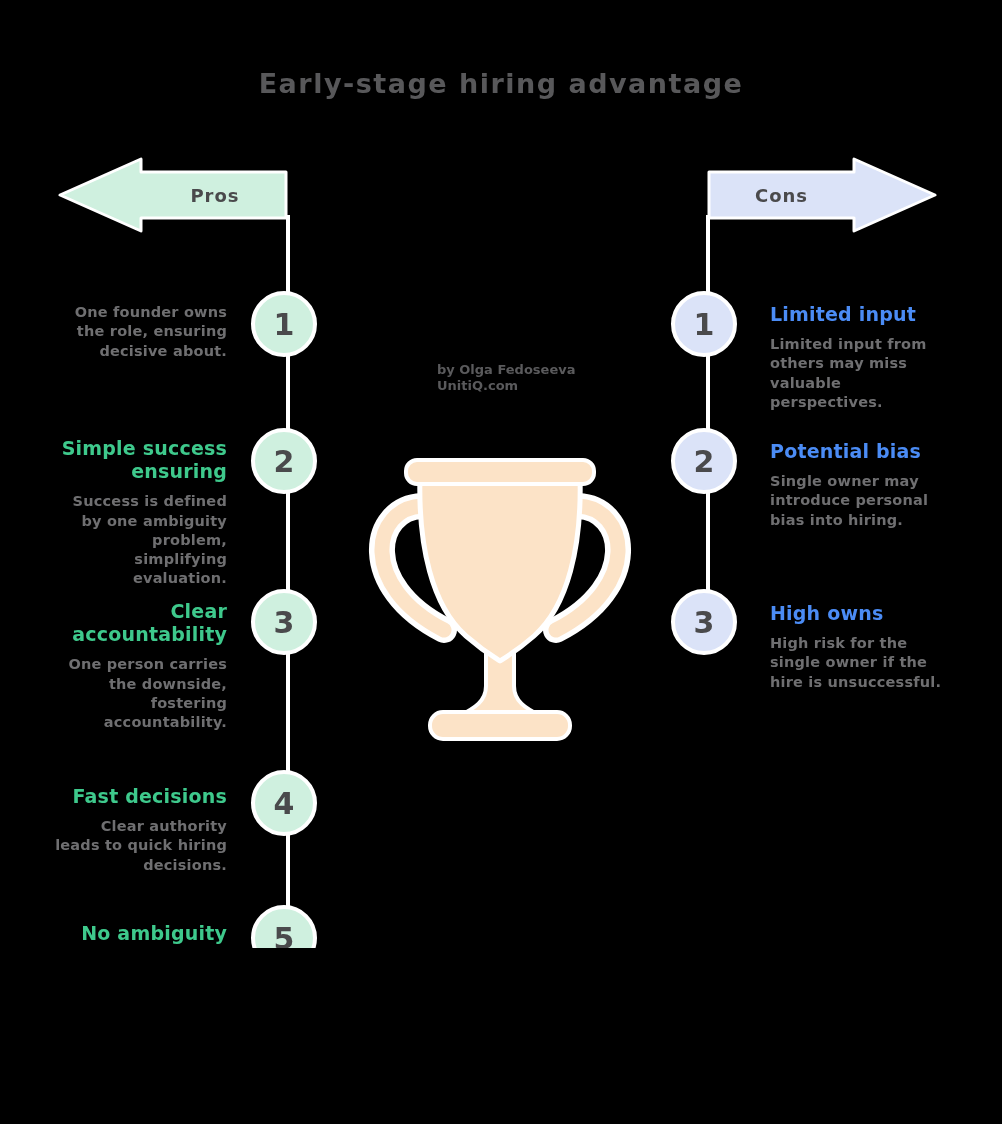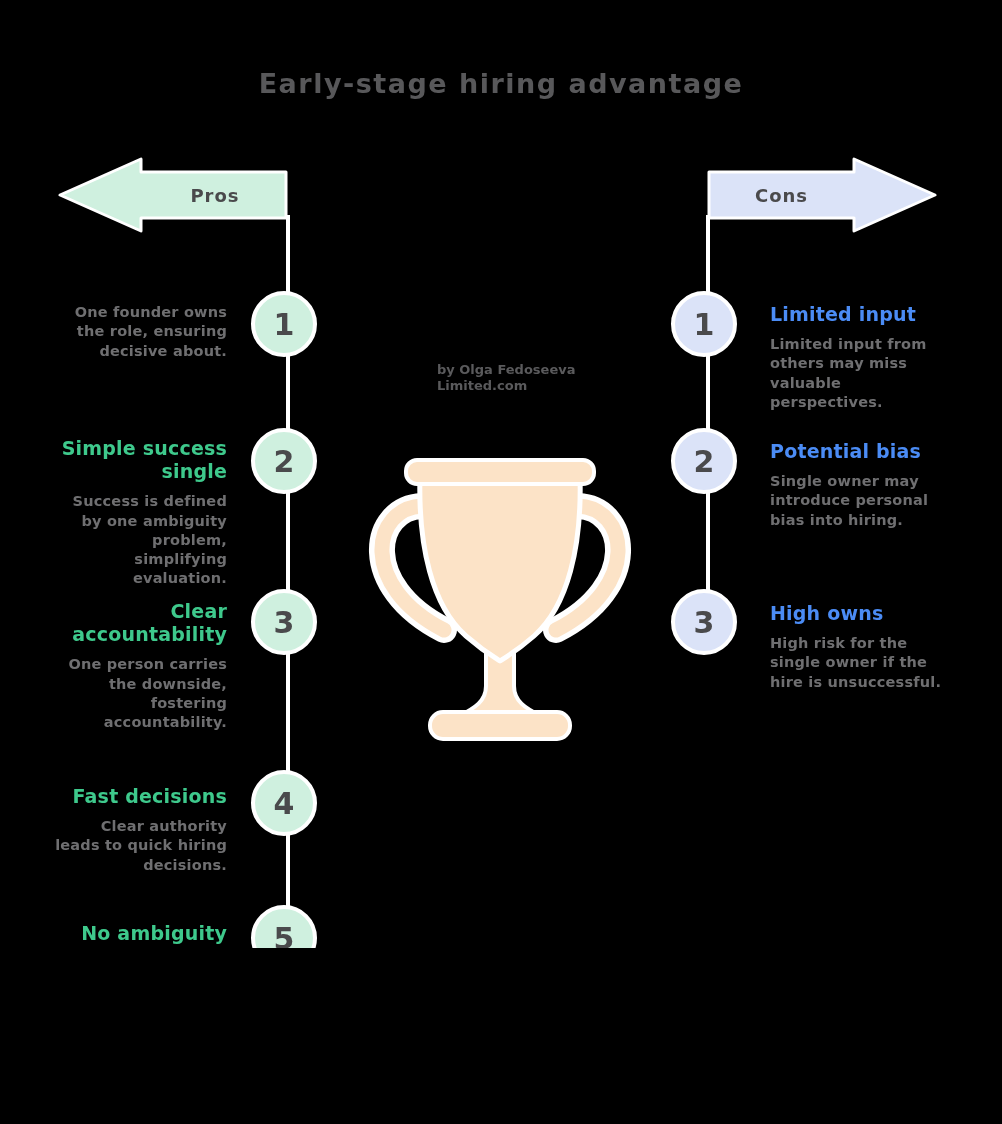--- a/index.html
+++ b/index.html
@@ -64,21 +64,21 @@
 </style>
 </head>
 <body>
 
 <div class="canvas">
 
   <div class="title">Early-stage hiring advantage</div>
 
   <div class="attribution">
     <div>by Olga Fedoseeva</div>
-    <div>Limited.com</div>
+    <div>UnitiQ.com</div>
   </div>
 
   <div class="arrow-wrap pros-arrow">
     <svg width="232" height="78" viewBox="0 0 232 78">
       <polygon points="3,39 84,3 84,16 229,16 229,62 84,62 84,75" fill="#cff0df" stroke="#ffffff" stroke-width="3" stroke-linejoin="round"></polygon>
     </svg>
     <div class="arrow-label">Pros</div>
   </div>
 
   <div class="arrow-wrap cons-arrow">
@@ -114,21 +114,21 @@
       <span>2</span>
     </div>
   <div class="circle lav" style="top:589px">
       <span>3</span>
     </div>
 
   <div class="pro-block" style="top:303px">
     <div class="block-desc">One founder owns the role, ensuring decisive about.</div>
   </div>
   <div class="pro-block" style="top:437px">
-    <div class="block-heading">Simple success single</div>
+    <div class="block-heading">Simple success ensuring</div>
     <div class="block-desc">Success is defined by one ambiguity problem, simplifying evaluation.</div>
   </div>
   <div class="pro-block" style="top:600px">
     <div class="block-heading">Clear accountability</div>
     <div class="block-desc">One person carries the downside, fostering accountability.</div>
   </div>
   <div class="pro-block" style="top:785px">
     <div class="block-heading">Fast decisions</div>
     <div class="block-desc">Clear authority leads to quick hiring decisions.</div>
   </div>

